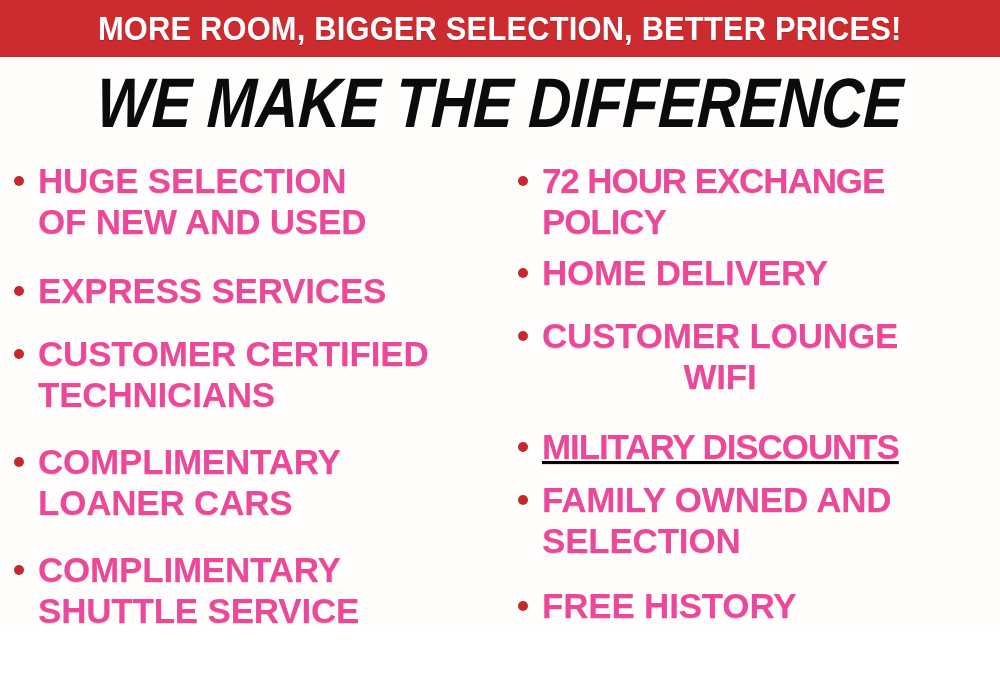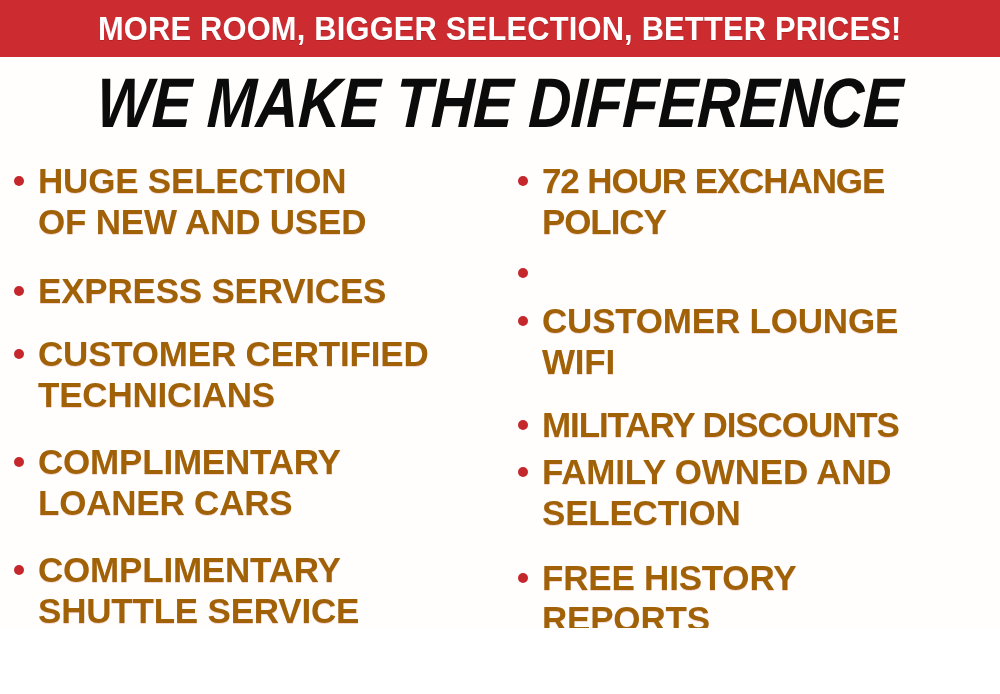--- a/index.html
+++ b/index.html
@@ -96,40 +96,40 @@
   .bullet-dot {
     flex: 0 0 auto;
     width: 10px;
     height: 10px;
     border-radius: 50%;
     background: #c4282d;
     margin-top: 16px;
     margin-right: 14px;
   }
   .bullet-text {
-    color: #a16207;
+    color: #ec4899;
     font-family: "Liberation Sans", sans-serif;
     font-weight: bold;
     font-size: 35px;
     line-height: 41px;
     letter-spacing: -0.2px;
     white-space: pre-line;
     text-shadow: 0 1px 0 rgba(196,40,45,0.18);
   }
 
   
   .col-left  .bullet-item:nth-child(1) { margin-bottom: 28px; }
   .col-left  .bullet-item:nth-child(2) { margin-bottom: 22px; }
   .col-left  .bullet-item:nth-child(3) { margin-bottom: 26px; }
   .col-left  .bullet-item:nth-child(4) { margin-bottom: 26px; }
 
   .col-right .bullet-item:nth-child(1) { margin-bottom: 10px; }
   .col-right .bullet-item:nth-child(2) { margin-bottom: 22px; }
-  .col-right .bullet-item:nth-child(3) { margin-bottom: 22px; }
-  .col-right .bullet-item:nth-child(4) { margin-bottom: 6px; }
+  .col-right .bullet-item:nth-child(3) { margin-bottom: 29px; text-align: center; }
+  .col-right .bullet-item:nth-child(4) { margin-bottom: 12px; text-decoration: underline; }
   .col-right .bullet-item:nth-child(5) { margin-bottom: 24px; }
 
   .tight { letter-spacing: -1.1px; }
 </style>
 </head>
 <body>
 
 <div class="poster">
 
   <div class="banner">
@@ -178,20 +178,21 @@
     <div class="col col-right">
 
       <div class="bullet-item">
         <span class="bullet-dot"></span>
         <span class="bullet-text tight">72 HOUR EXCHANGE
 POLICY</span>
       </div>
 
       <div class="bullet-item">
         <span class="bullet-dot"></span>
+        <span class="bullet-text">HOME DELIVERY</span>
       </div>
 
       <div class="bullet-item">
         <span class="bullet-dot"></span>
         <span class="bullet-text">CUSTOMER LOUNGE
 WIFI</span>
       </div>
 
       <div class="bullet-item">
         <span class="bullet-dot"></span>

